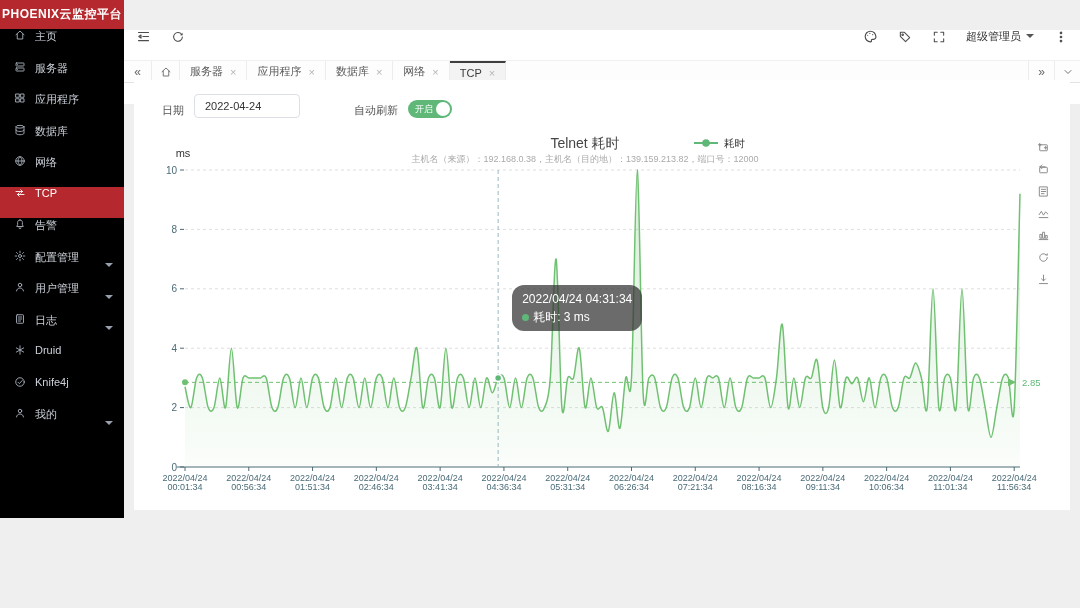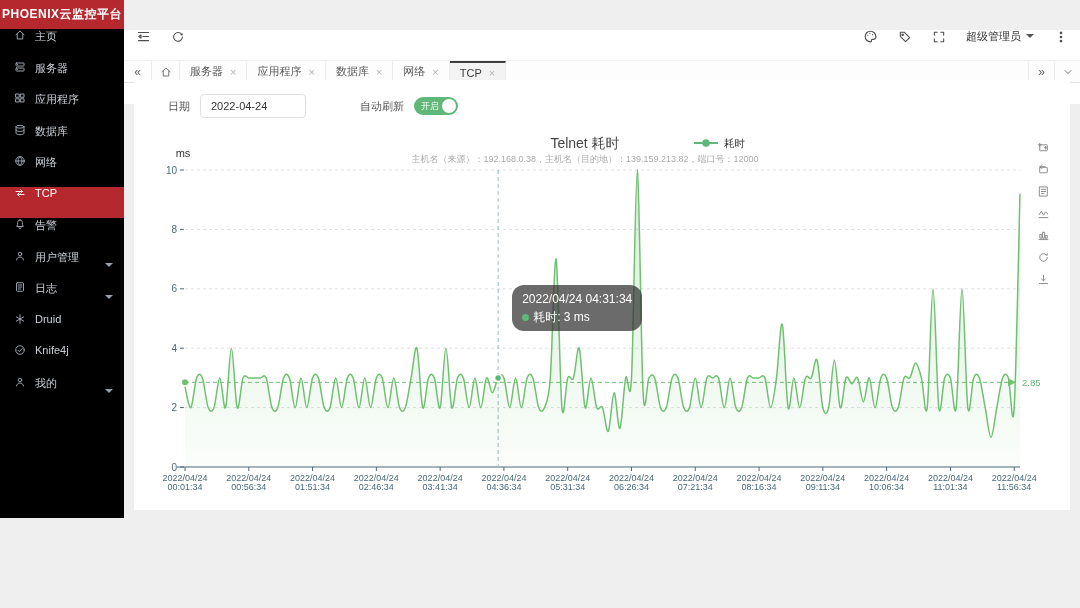--- a/index.html
+++ b/index.html
@@ -42,21 +42,21 @@
   
   .panel-titlebar { height:22px; background:#fff; border-bottom:1px solid #eee;
     display:flex; align-items:center; padding:0 12px; font-size:11px; color:#3c3c3c; }
   .pt-icons { margin-left:auto; display:flex; align-items:center; gap:12px; }
   .pt-icons .icon { width:12px; height:12px; color:#4a4a4a; cursor:pointer; }
   .pt-icons .x { color:#8a8a8a; font-size:13px; cursor:pointer; line-height:1; }
 
   .card { position:absolute; left:10px; top:80px; width:936px; height:430px; background:#fff; }
 
   
-  .form-row { position:absolute; left:34px; top:14px; display:flex; align-items:center; font-size:11px; color:#565656; }
+  .form-row { position:absolute; left:28px; top:14px; display:flex; align-items:flex-end; font-size:11px; color:#565656; }
   .date-input { margin-left:10px; width:106px; height:24px; border:1px solid #dcdfe6; border-radius:4px;
     font-size:11px; color:#333; padding-left:10px; font-family:inherit; }
   .ar-label { margin-left:54px; }
   .toggle { margin-left:10px; width:40px; height:18px; border-radius:9px; background:#5fb878;
     position:relative; cursor:pointer;padding-left:44px; }
   .toggle .t-label { position:absolute; left:7px; top:3px; font-size:9px; color:#fff; }
   .toggle .knob { position:absolute; right:2px; top:2px; width:14px; height:14px; border-radius:50%; background:#fff; }
 
   
   #chart-svg { position:absolute; left:0; top:0; }
@@ -121,20 +121,28 @@
      <span>TCP</span>
 
    </div>
       <div class="menu-item">
      <svg class="icon" style="width:12px;height:12px" viewBox="0 0 24 24" fill="none" stroke="currentColor" stroke-width="1.8" stroke-linecap="round" stroke-linejoin="round">
           <path d="M12 4c-3.2 0-4.8 2.2-4.8 5v4.5L5.5 17h13l-1.7-3.5V9c0-2.8-1.6-5-4.8-5z"></path>
           <path d="M10 19.5a2 2 0 0 0 4 0"></path>
         </svg>
      <span>告警</span>
 
+   </div>
+      <div class="menu-item">
+     <svg class="icon" style="width:12px;height:12px" viewBox="0 0 24 24" fill="none" stroke="currentColor" stroke-width="1.8" stroke-linecap="round" stroke-linejoin="round">
+          <circle cx="12" cy="12" r="3"></circle>
+          <path d="M12 2.5v3M12 18.5v3M2.5 12h3M18.5 12h3M5 5l2.1 2.1M16.9 16.9 19 19M19 5l-2.1 2.1M7.1 16.9 5 19"></path>
+        </svg>
+     <span>配置管理</span>
+     <span class="caret"></span>
    </div>
       <div class="menu-item">
      <svg class="icon" style="width:12px;height:12px" viewBox="0 0 24 24" fill="none" stroke="currentColor" stroke-width="1.8" stroke-linecap="round" stroke-linejoin="round">
           <circle cx="12" cy="8" r="3.5"></circle>
           <path d="M5 20c.8-4 3.5-6 7-6s6.2 2 7 6"></path>
         </svg>
      <span>用户管理</span>
      <span class="caret"></span>
    </div>
       <div class="menu-item">

